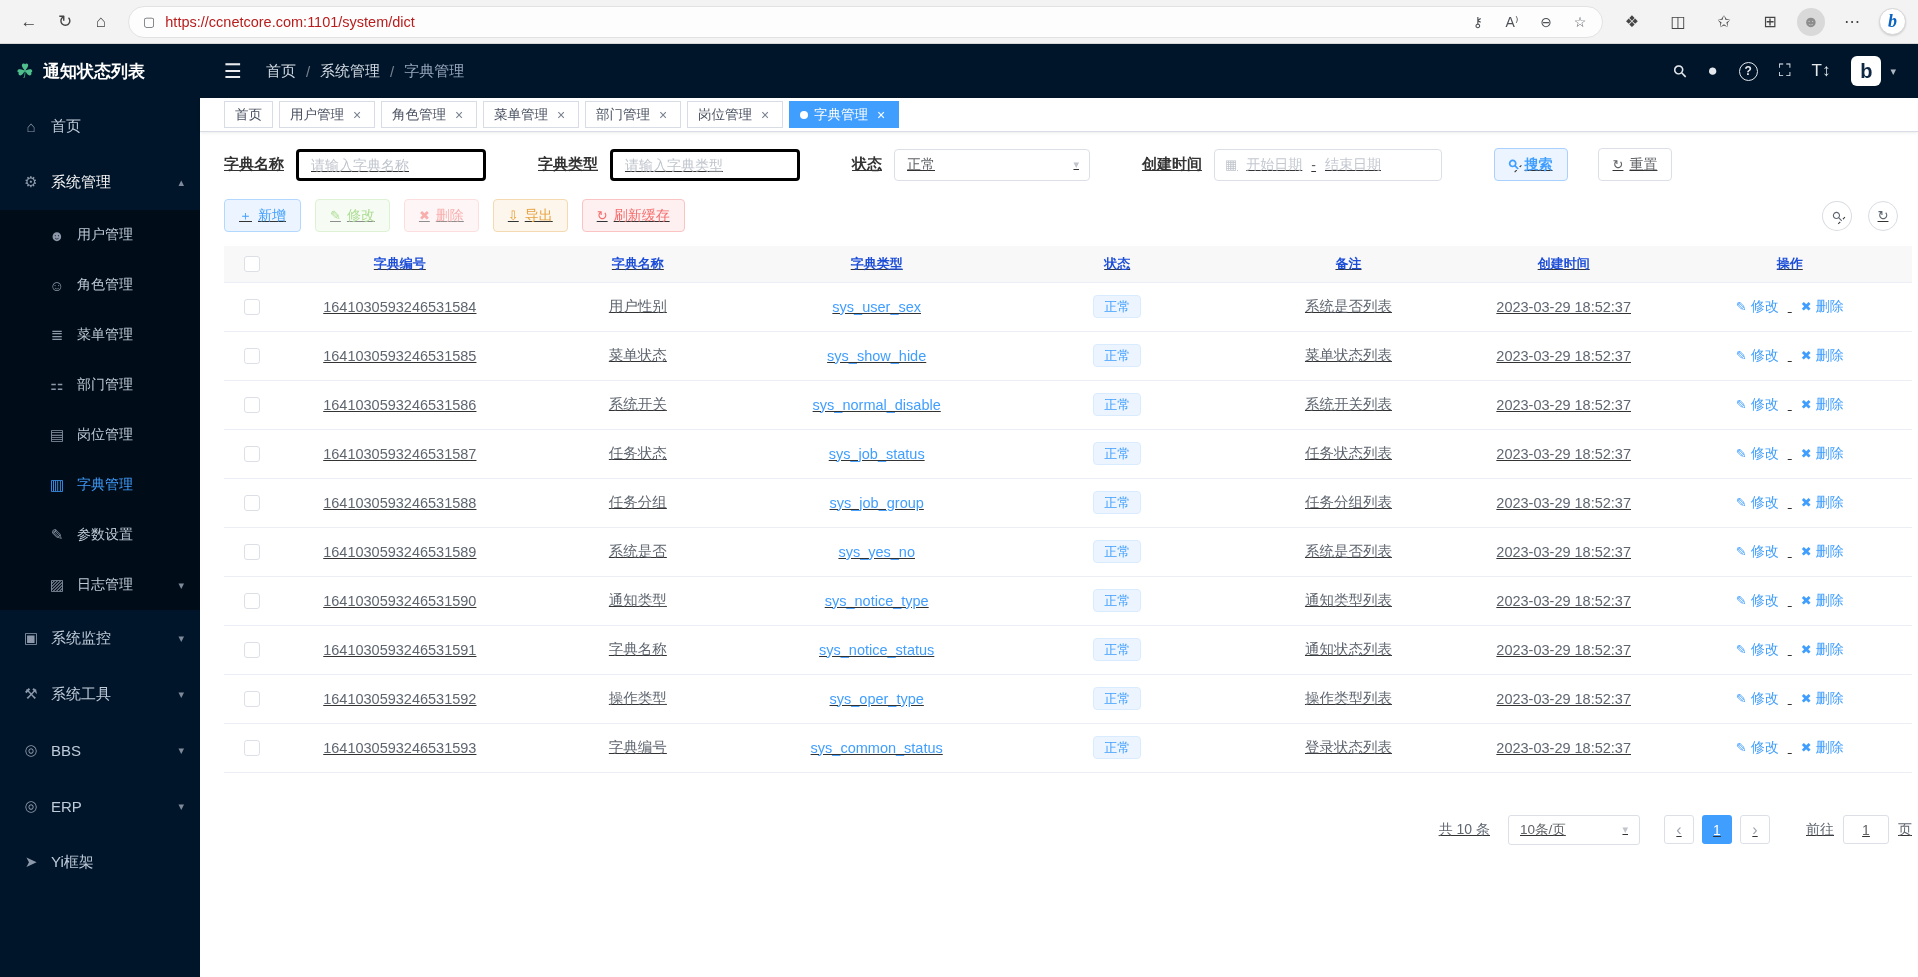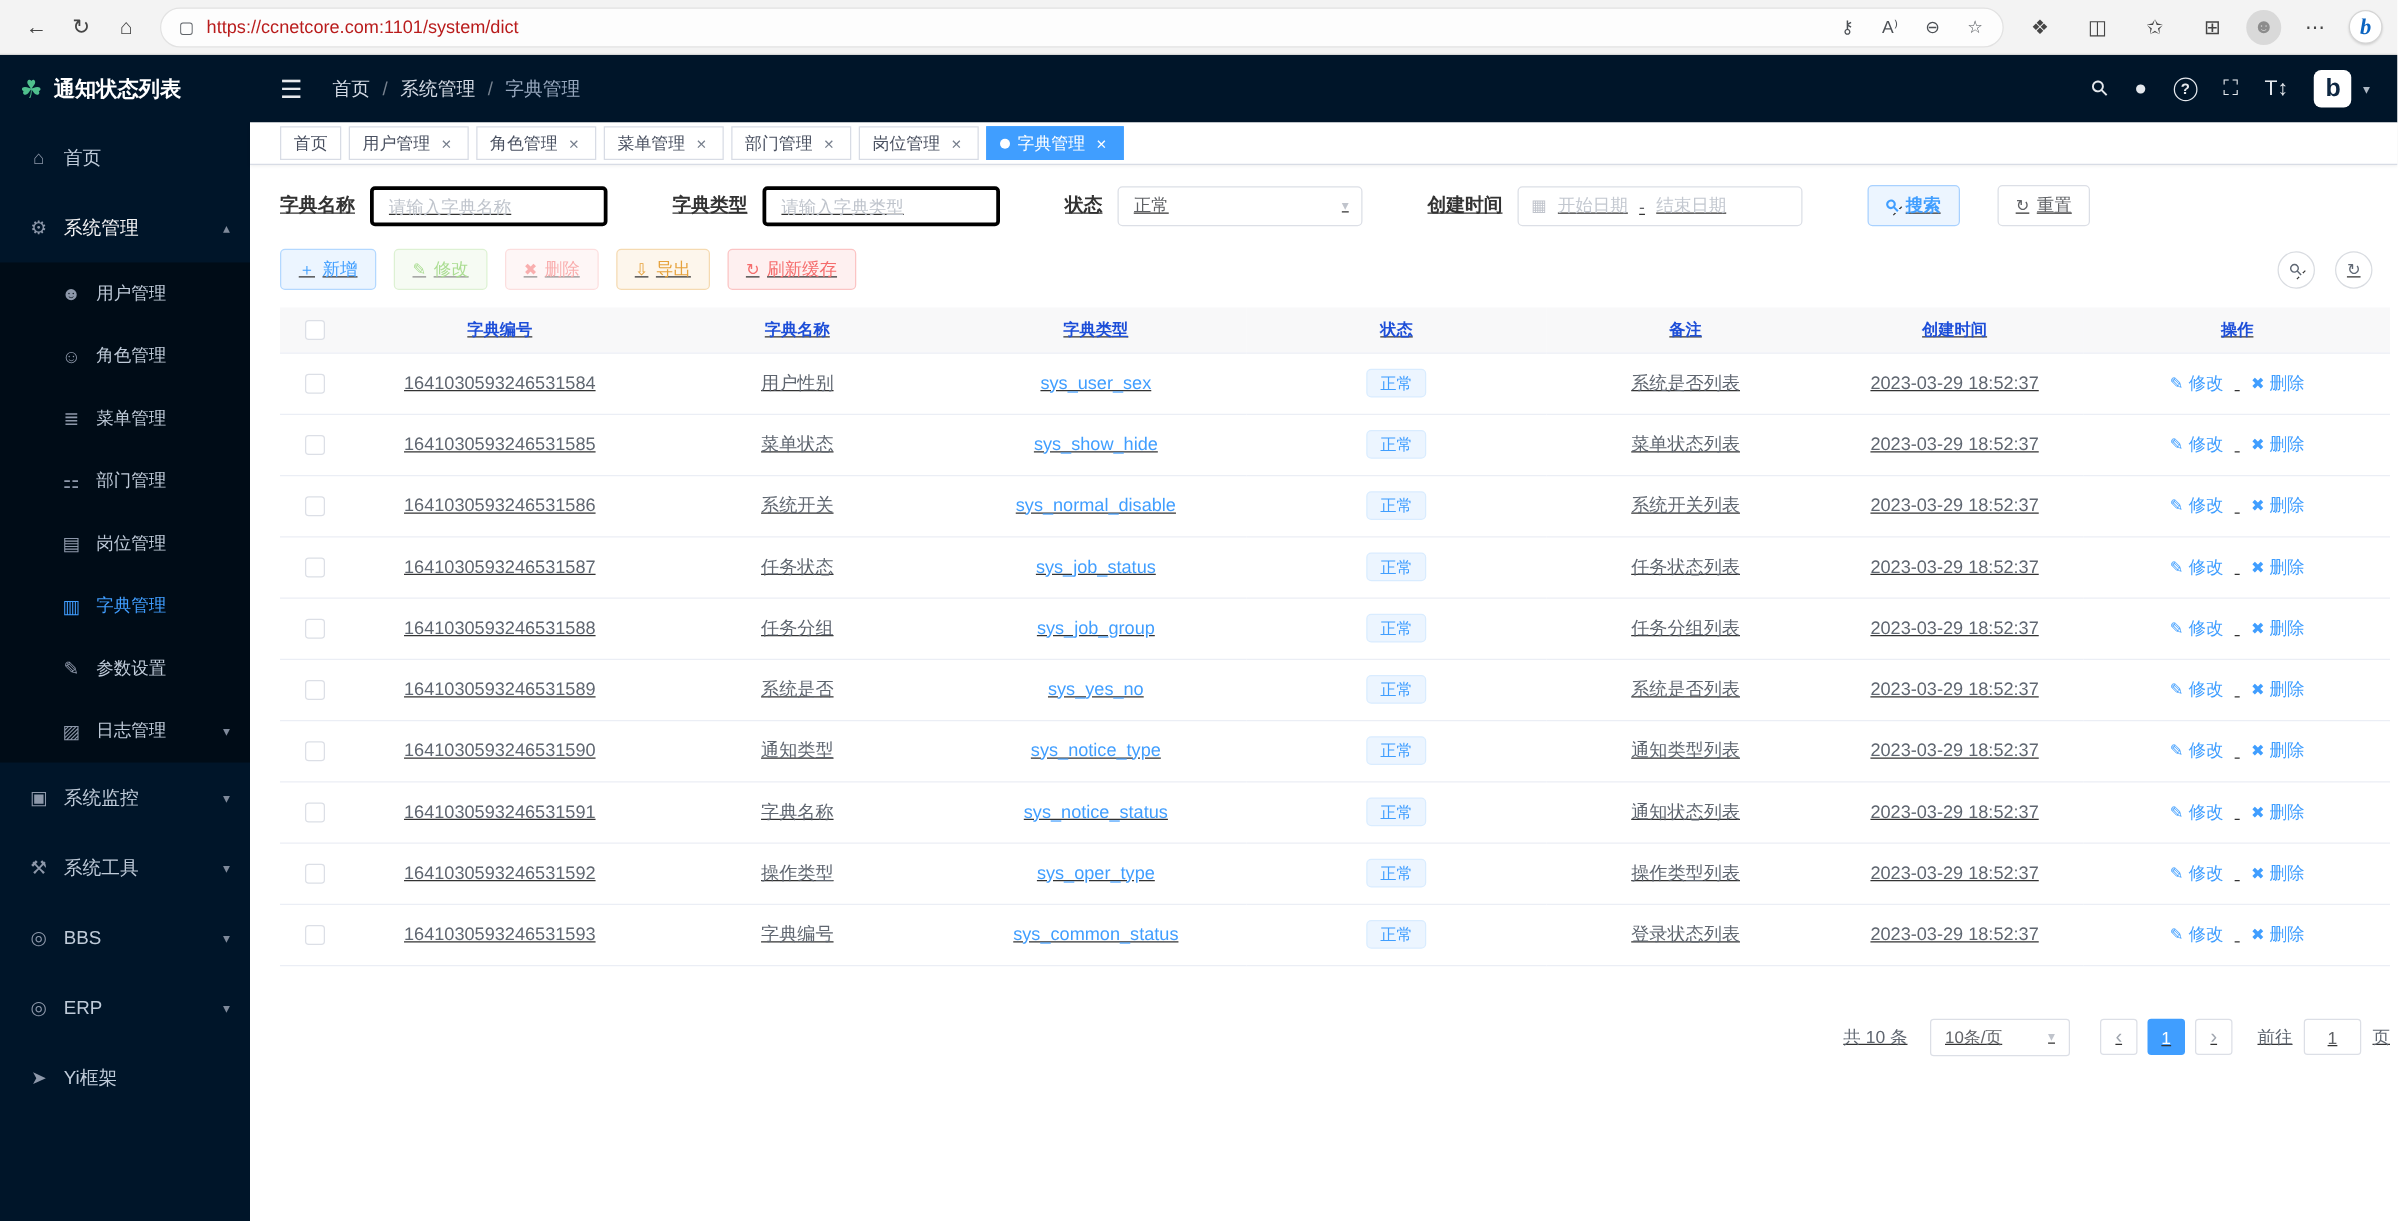--- a/index.html
+++ b/index.html
@@ -92,25 +92,25 @@
   .grid thead th { background:#f8f8f9; color:#1d4ed8; font-weight:bold; font-size:13px; height:36px; border-bottom:1px solid #ebeef5; text-align:center; white-space:nowrap; }
   .grid tbody td { height:49px; border-bottom:1px solid #ebeef5; color:#5f6670; font-size:14.5px; text-align:center; white-space:nowrap; overflow:hidden; }
   .cb { display:inline-block; width:16px; height:16px; border:1px solid #dcdfe6; border-radius:3px; background:#fff; vertical-align:middle; cursor:pointer; }
   .tag { background:#ecf5ff; border:1px solid #d9ecff; color:#409eff; font-size:13px; padding:4px 10px; border-radius:4px; display:inline-block; line-height:1; }
   a.tlink { color:#409eff; text-decoration:none; cursor:pointer; }
   .op { color:#409eff; font-size:14px; text-decoration:none; margin:0 9px; cursor:pointer; display:inline-flex; align-items:center; gap:4px; }
   .opi { font-size:13px; }
 
   .pager { display:flex; justify-content:flex-end; align-items:center; margin-top:42px; font-size:14px; color:#5f6670; }
   .p-total { margin-right:18px; }
-  .p-size { width:112px; height:30px; border:1px solid #dcdfe6; border-radius:3px; display:flex; align-items:center; padding:0 11px 0 11px; font-size:13.5px; color:#606266; margin-right:20px; cursor:pointer; background:#fff; }
+  .p-size { width:132px; height:30px; border:1px solid #dcdfe6; border-radius:3px; display:flex; align-items:center; padding:0 11px 0 11px; font-size:13.5px; color:#606266; margin-right:20px; cursor:pointer; background:#fff; }
   .p-size .scaret { margin-left:auto; color:#c0c4cc; font-size:11px; }
   .p-btn { width:30px; height:29px; border:1px solid #dcdfe6; border-radius:3px; background:#fff; color:#a0a6af; display:flex; align-items:center; justify-content:center; font-size:16px; margin:0 4px; cursor:pointer; }
   .p-page { width:30px; height:29px; background:#409eff; color:#fff; border-radius:3px; display:flex; align-items:center; justify-content:center; font-size:14px; margin:0 4px; cursor:pointer; }
-  .p-goto { margin-left:16px; display:flex; align-items:center; gap:9px; }
+  .p-goto { margin-left:32px; display:flex; align-items:center; gap:9px; }
   .p-input { width:46px; height:29px; border:1px solid #dcdfe6; border-radius:3px; text-align:center; font-size:14px; color:#606266; outline:none; }
 </style>
 </head>
 <body>
 
 <div class="browser">
   <span class="bicon">←</span>
   <span class="bicon">↻</span>
   <span class="bicon">⌂</span>
   <div class="pill">

